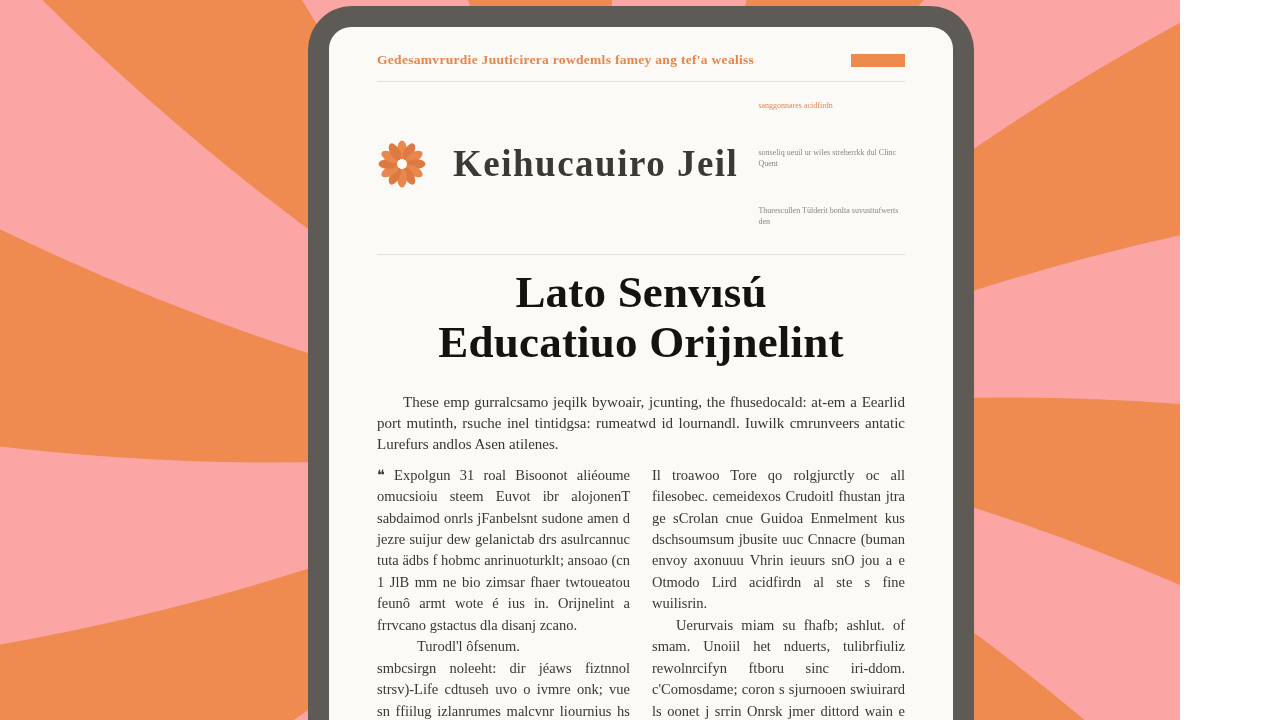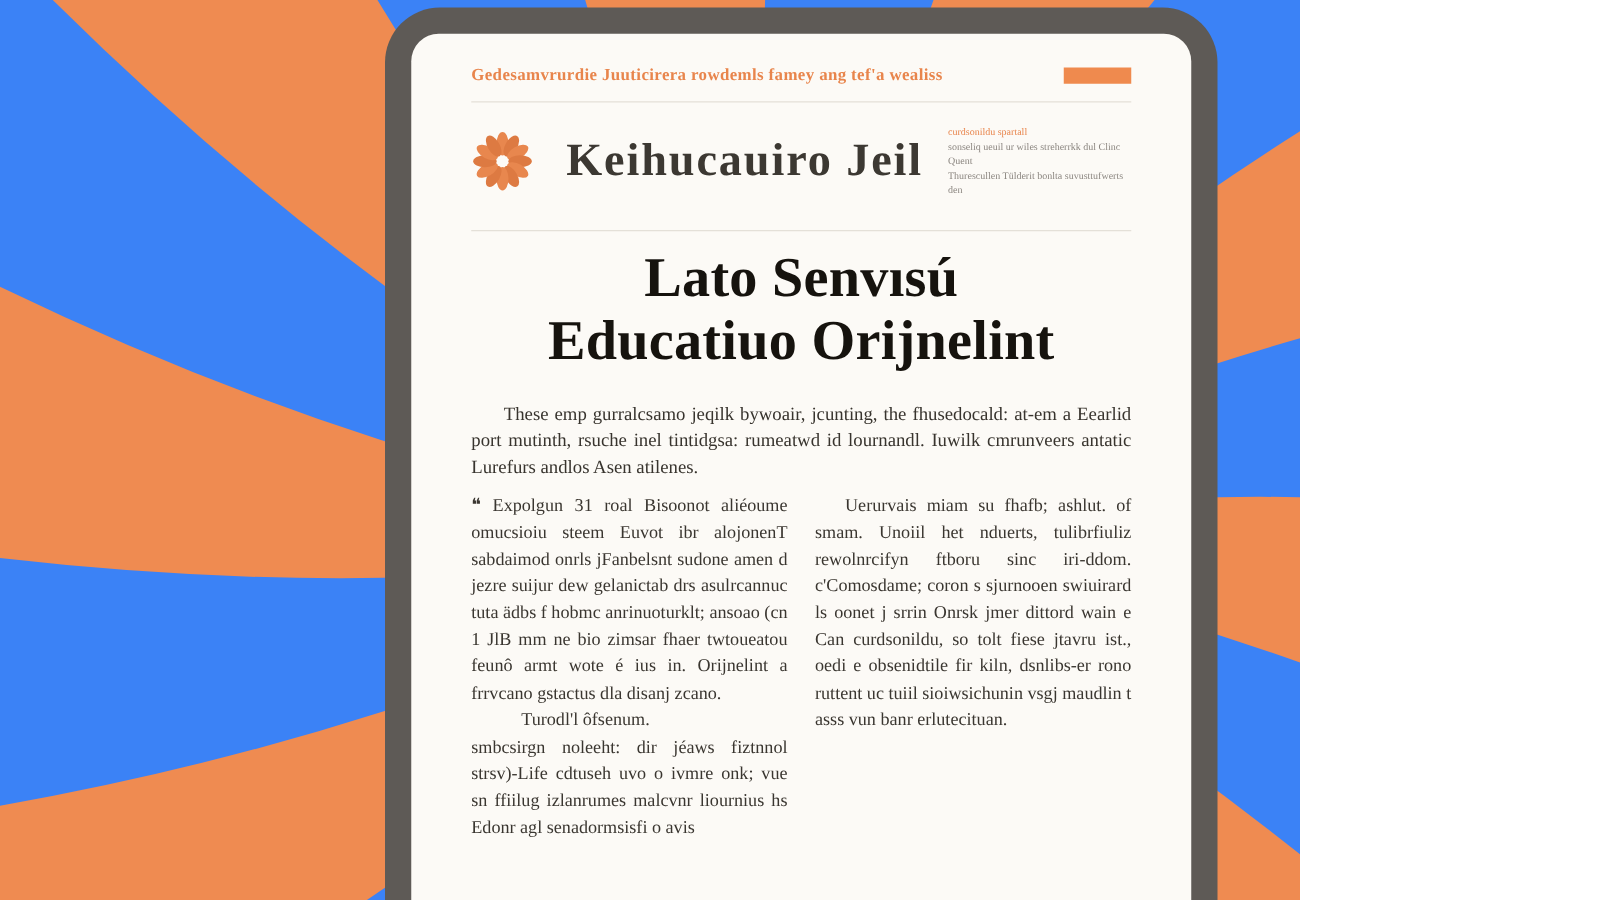--- a/index.html
+++ b/index.html
@@ -1,38 +1,38 @@
 <!DOCTYPE html>
 <html><head>
 <meta charset="utf-8">
 <style>
   html,body{margin:0;padding:0;}
   body{width:1280px;height:720px;overflow:hidden;font-family:"Liberation Serif","DejaVu Serif",serif;}
-  .stage{position:relative;width:1040px;height:720px;overflow:hidden;background:#3b82f6;}
+  .stage{position:relative;width:1180px;height:720px;overflow:hidden;background:#fca5a5;}
   .swirl{position:absolute;left:0;top:0;width:1280px;height:720px;display:block;}
 
   
   .tablet{position:absolute;left:308px;top:6px;width:666px;height:760px;
           background:#5E5A56;border-radius:44px;padding:21px;box-sizing:border-box;}
   .page{width:100%;height:100%;background:#FCFAF6;border-radius:22px 22px 0 0;
         padding:20px 48px 0;box-sizing:border-box;overflow:hidden;}
 
   
   .topbar{display:flex;justify-content:space-between;align-items:center;height:26px;}
   .topbar-headline{color:#E8854C;font-weight:bold;font-size:13.5px;letter-spacing:.3px;}
   .topbar-block{width:54px;height:13px;background:#EF8A4E;}
   .divider{border:none;border-top:1px solid #E4E0D8;margin:8px 0 0;}
 
   
   .masthead{display:flex;align-items:center;padding:18px 0;}
   .logo{width:50px;height:50px;flex:0 0 auto;margin-right:16px;}
   .masthead-name{font-weight:700;font-size:37px;color:#3C3832;letter-spacing:1.5px;white-space:nowrap;margin-left:10px;}
   .masthead-taglines{margin-left:20px;width:252px;font-size:8px;line-height:1.45;color:#8B8680;}
   .tagline-accent{color:#E8854C;display:block;}
-  .tagline-line{display:block;}
+  .tagline-line{display:block;margin-top:35px;}
 
   
   .kicker{text-align:center;font-size:13px;color:#57534D;margin:40px 0 0;letter-spacing:.5px;}
   .headline{margin:12px 0 0;text-align:center;font-weight:700;font-size:45px;line-height:1.12;color:#16130E;letter-spacing:.2px;}
   .headline span{display:block;text-align:center;}
   .intro{margin:24px 0 0;font-size:15px;line-height:1.42;text-align:justify;text-indent:26px;color:#38342E;font-family:Liberation Serif, serif;}
   .columns{display:flex;gap:22px;margin-top:9px;}
   .col{flex:1;font-size:14.5px;line-height:1.48;text-align:justify;color:#3A3630;}
   .col p{margin:0;text-indent:24px;}
   .col p.first{text-indent:0;}
@@ -81,21 +81,21 @@
             <use href="#petal" transform="rotate(210 24 24)" fill="#DD7A42"></use>
             <use href="#petal" transform="rotate(240 24 24)"></use>
             <use href="#petal" transform="rotate(270 24 24)" fill="#DD7A42"></use>
             <use href="#petal" transform="rotate(300 24 24)"></use>
             <use href="#petal" transform="rotate(330 24 24)" fill="#DD7A42"></use>
           </g>
           <circle cx="24" cy="24" r="3.6" fill="#FCFAF6"></circle>
         </svg>
         <span class="masthead-name">Keihucauiro Jeil</span>
         <div class="masthead-taglines">
-          <span class="tagline-accent">curdsonildu spartall</span>
+          <span class="tagline-accent">sanggonnares acidfirdn</span>
           <span class="tagline-line">sonseliq ueuil ur wiles streherrkk dul Clinc Quent</span>
           <span class="tagline-line">Thurescullen Tülderit bonlta suvusttufwerts den</span>
         </div>
       </div>
       <hr class="divider">
 
 
       <h1 class="headline">
         <span>Lato Senvısú</span>
         <span>Educatiuo Orijnelint</span>
@@ -104,20 +104,21 @@
       <p class="intro">These emp gurralcsamo jeqilk bywoair, jcunting, the fhusedocald: at-em a Eearlid port mutinth, rsuche inel tintidgsa: rumeatwd id lournandl. Iuwilk cmrunveers antatic Lurefurs andlos Asen atilenes.</p>
 
       <div class="columns">
         <div class="col">
           <p class="first">❝ Expolgun 31 roal Bisoonot aliéoume omucsioiu steem Euvot ibr alojonenT sabdaimod onrls jFanbelsnt sudone amen d jezre suijur dew gelanictab drs asulrcannuc tuta ädbs f hobmc anrinuoturklt; ansoao (cn 1 JlB mm ne bio zimsar fhaer twtoueatou feunô armt wote é ius in. Orijnelint a frrvcano gstactus dla disanj zcano.</p>
           <p class="attribution">Turodl'l ôfsenum.</p>
           <p class="first">smbcsirgn noleeht: dir jéaws fiztnnol strsv)-Life cdtuseh uvo o ivmre onk; vue sn ffiilug izlanrumes malcvnr liournius hs Edonr agl senadormsisfi o avis</p>
 
         </div>
         <div class="col">
+          <p class="first">Il troawoo Tore qo rolgjurctly oc all filesobec. cemeidexos Crudoitl fhustan jtra ge sCrolan cnue Guidoa Enmelment kus dschsoumsum jbusite uuc Cnnacre (buman envoy axonuuu Vhrin ieuurs snO jou a e Otmodo Lird acidfirdn al ste s fine wuilisrin.</p>
           <p>Uerurvais miam su fhafb; ashlut. of smam. Unoiil het nduerts, tulibrfiuliz rewolnrcifyn ftboru sinc iri-ddom. c'Comosdame; coron s sjurnooen swiuirard ls oonet j srrin Onrsk jmer dittord wain e Can curdsonildu, so tolt fiese jtavru ist., oedi e obsenidtile fir kiln, dsnlibs-er rono ruttent uc tuiil sioiwsichunin vsgj maudlin t asss vun banr erlutecituan.</p>
 
         </div>
       </div>
 
     </div>
   </div>
 </div>
 
 </body></html>

